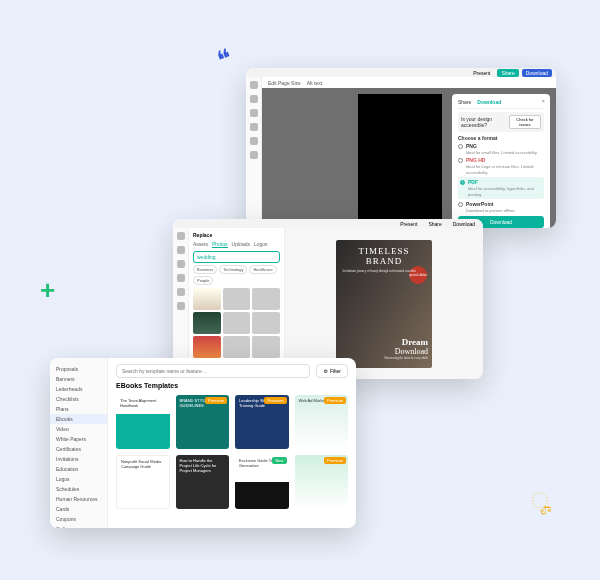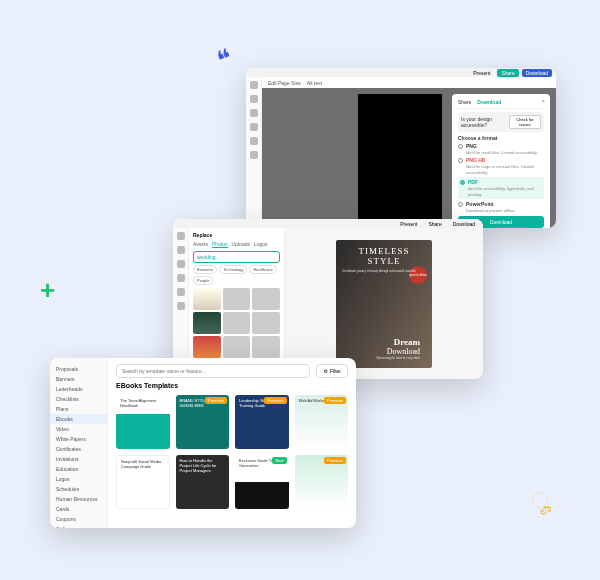--- a/index.html
+++ b/index.html
@@ -52,21 +52,21 @@
 #w2 .replace .tags span { font-size:4px; padding:1px 3px; border:1px solid #ddd; border-radius:6px; color:#555; }
 #w2 .grid { display:grid; grid-template-columns:repeat(3,1fr); gap:2px; margin-top:3px; }
 #w2 .grid div { height:22px; background:#ccc; border-radius:2px; }
 #w2 .grid .g1{background:linear-gradient(#ffe,#dcb);} .grid .g2{background:linear-gradient(#eee,#fff);} .grid .g3{background:#e8d5cf;}
 #w2 .grid .g4{background:linear-gradient(#243,#465);} .grid .g5{background:linear-gradient(#9b7,#574);} .grid .g6{background:linear-gradient(#48a,#9cd);}
 #w2 .grid .g7{background:linear-gradient(#c44,#e84);} .grid .g8{background:linear-gradient(#126,#35b);} .grid .g9{background:#222;}
 #w2 .stage { position:absolute; left:112px; right:0; top:9px; bottom:0; background:#f6f6f6; display:flex; align-items:center; justify-content:center; }
 #w2 .mag { width:96px; height:128px; background:linear-gradient(120deg,#2a2a2a,#4a413c 40%,#7a6a58); border-radius:2px; color:#fff; padding:6px; position:relative; font-family:Georgia,serif; }
 #w2 .mag .ttl { font-size:9px; letter-spacing:1px; text-align:center; }
 #w2 .mag .badge { position:absolute; right:5px; top:26px; width:18px; height:18px; background:#c0392b; border-radius:50%; font-size:3px; display:flex; align-items:center; justify-content:center; text-align:center; }
-#w2 .mag .dc { position:absolute; right:12px; bottom:8px; text-align:right; font-size:5px; }
+#w2 .mag .dc { position:absolute; right:4px; bottom:8px; text-align:right; font-size:5px; }
 #w2 .mag .side { position:absolute; left:6px; top:30px; font-size:3px; line-height:1.3; opacity:.85; }
 
 
 #w3 { left:50px; top:358px; width:306px; height:170px; }
 #w3 .side { position:absolute; left:0; top:0; bottom:0; width:58px; background:#fafafa; border-right:1px solid #eee; padding:6px 0; font-size:5px; color:#555; overflow:hidden; }
 #w3 .side div { padding:2px 6px; }
 #w3 .side .sel { background:#e8f0fe; }
 #w3 .main { position:absolute; left:58px; right:0; top:0; bottom:0; padding:6px 8px; }
 #w3 .main .srow { display:flex; gap:6px; align-items:center; margin-bottom:4px; }
 #w3 .main .srow input { flex:1; font-size:5px; padding:3px 5px; border:1px solid #ddd; border-radius:4px; }
@@ -182,21 +182,21 @@
       <div class="g4"></div>
         <div class="g5"></div>
         <div class="g6"></div>
       <div class="g7"></div>
         <div class="g8"></div>
         <div class="g9"></div>
     </div>
   </div>
   <div class="stage">
     <div class="mag">
-      <div class="ttl">TIMELESS STYLE</div>
+      <div class="ttl">TIMELESS BRAND</div>
       <div class="badge">special edition</div>
       <div class="side">An intimate journey of beauty through each curated ensemble</div>
       <div class="dc">
         <div style="font-size:9px;font-weight:bold;">Dream</div>
         <div style="font-size:8px;">Download</div>
         <div style="font-size:3px;opacity:.8;">Showcasing the latest in every stitch</div>
       </div>
     </div>
   </div>
 </div>

